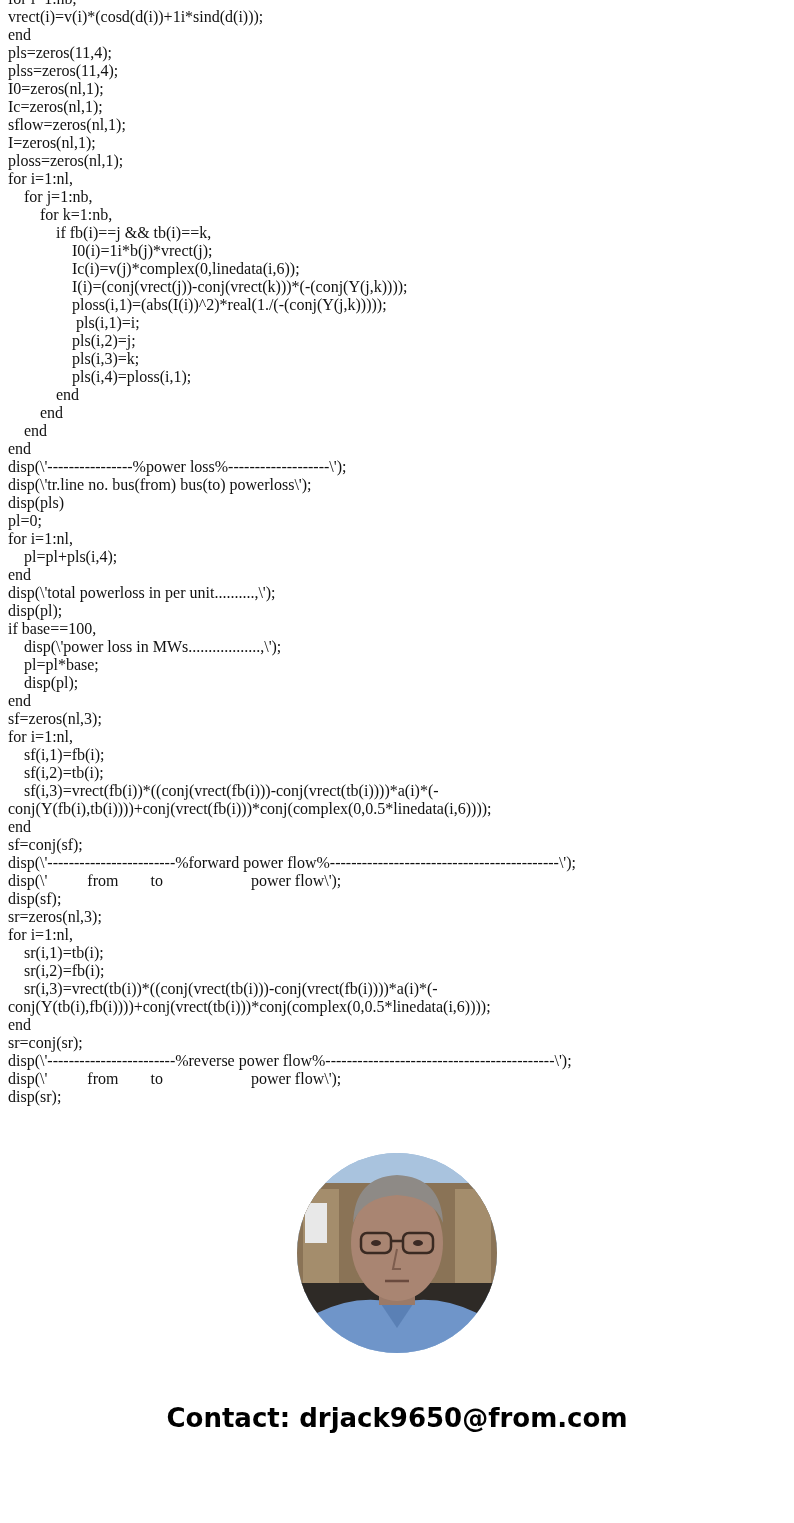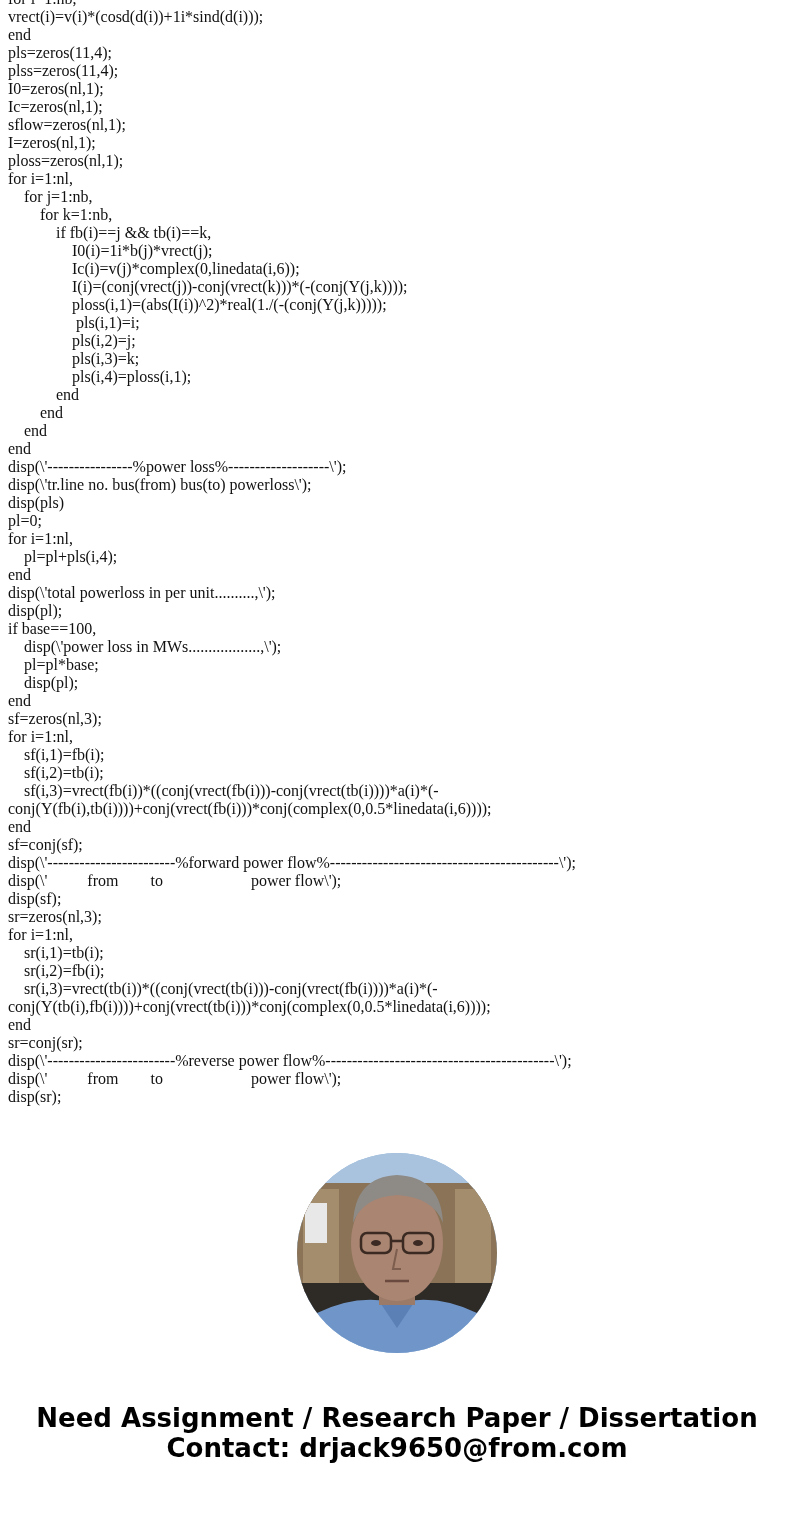--- a/index.html
+++ b/index.html
@@ -89,15 +89,14 @@
 
     <ellipse cx="79" cy="90" rx="5" ry="3" fill="#3b2a24"></ellipse>
     <ellipse cx="121" cy="90" rx="5" ry="3" fill="#3b2a24"></ellipse>
 
     <path d="M100 96 L96 116 L104 116" fill="none" stroke="#7d5d4e" stroke-width="2"></path>
     <line x1="88" y1="128" x2="112" y2="128" stroke="#6a4a3e" stroke-width="2.5"></line>
   </svg>
 </div>
 
 <div class="promo">
-  <span class="promo-line">Need Assignment / Research Paper / Dissertation</span>
   <span class="promo-line">Contact: drjack9650@from.com</span>
 </div>
 
 </body></html>

